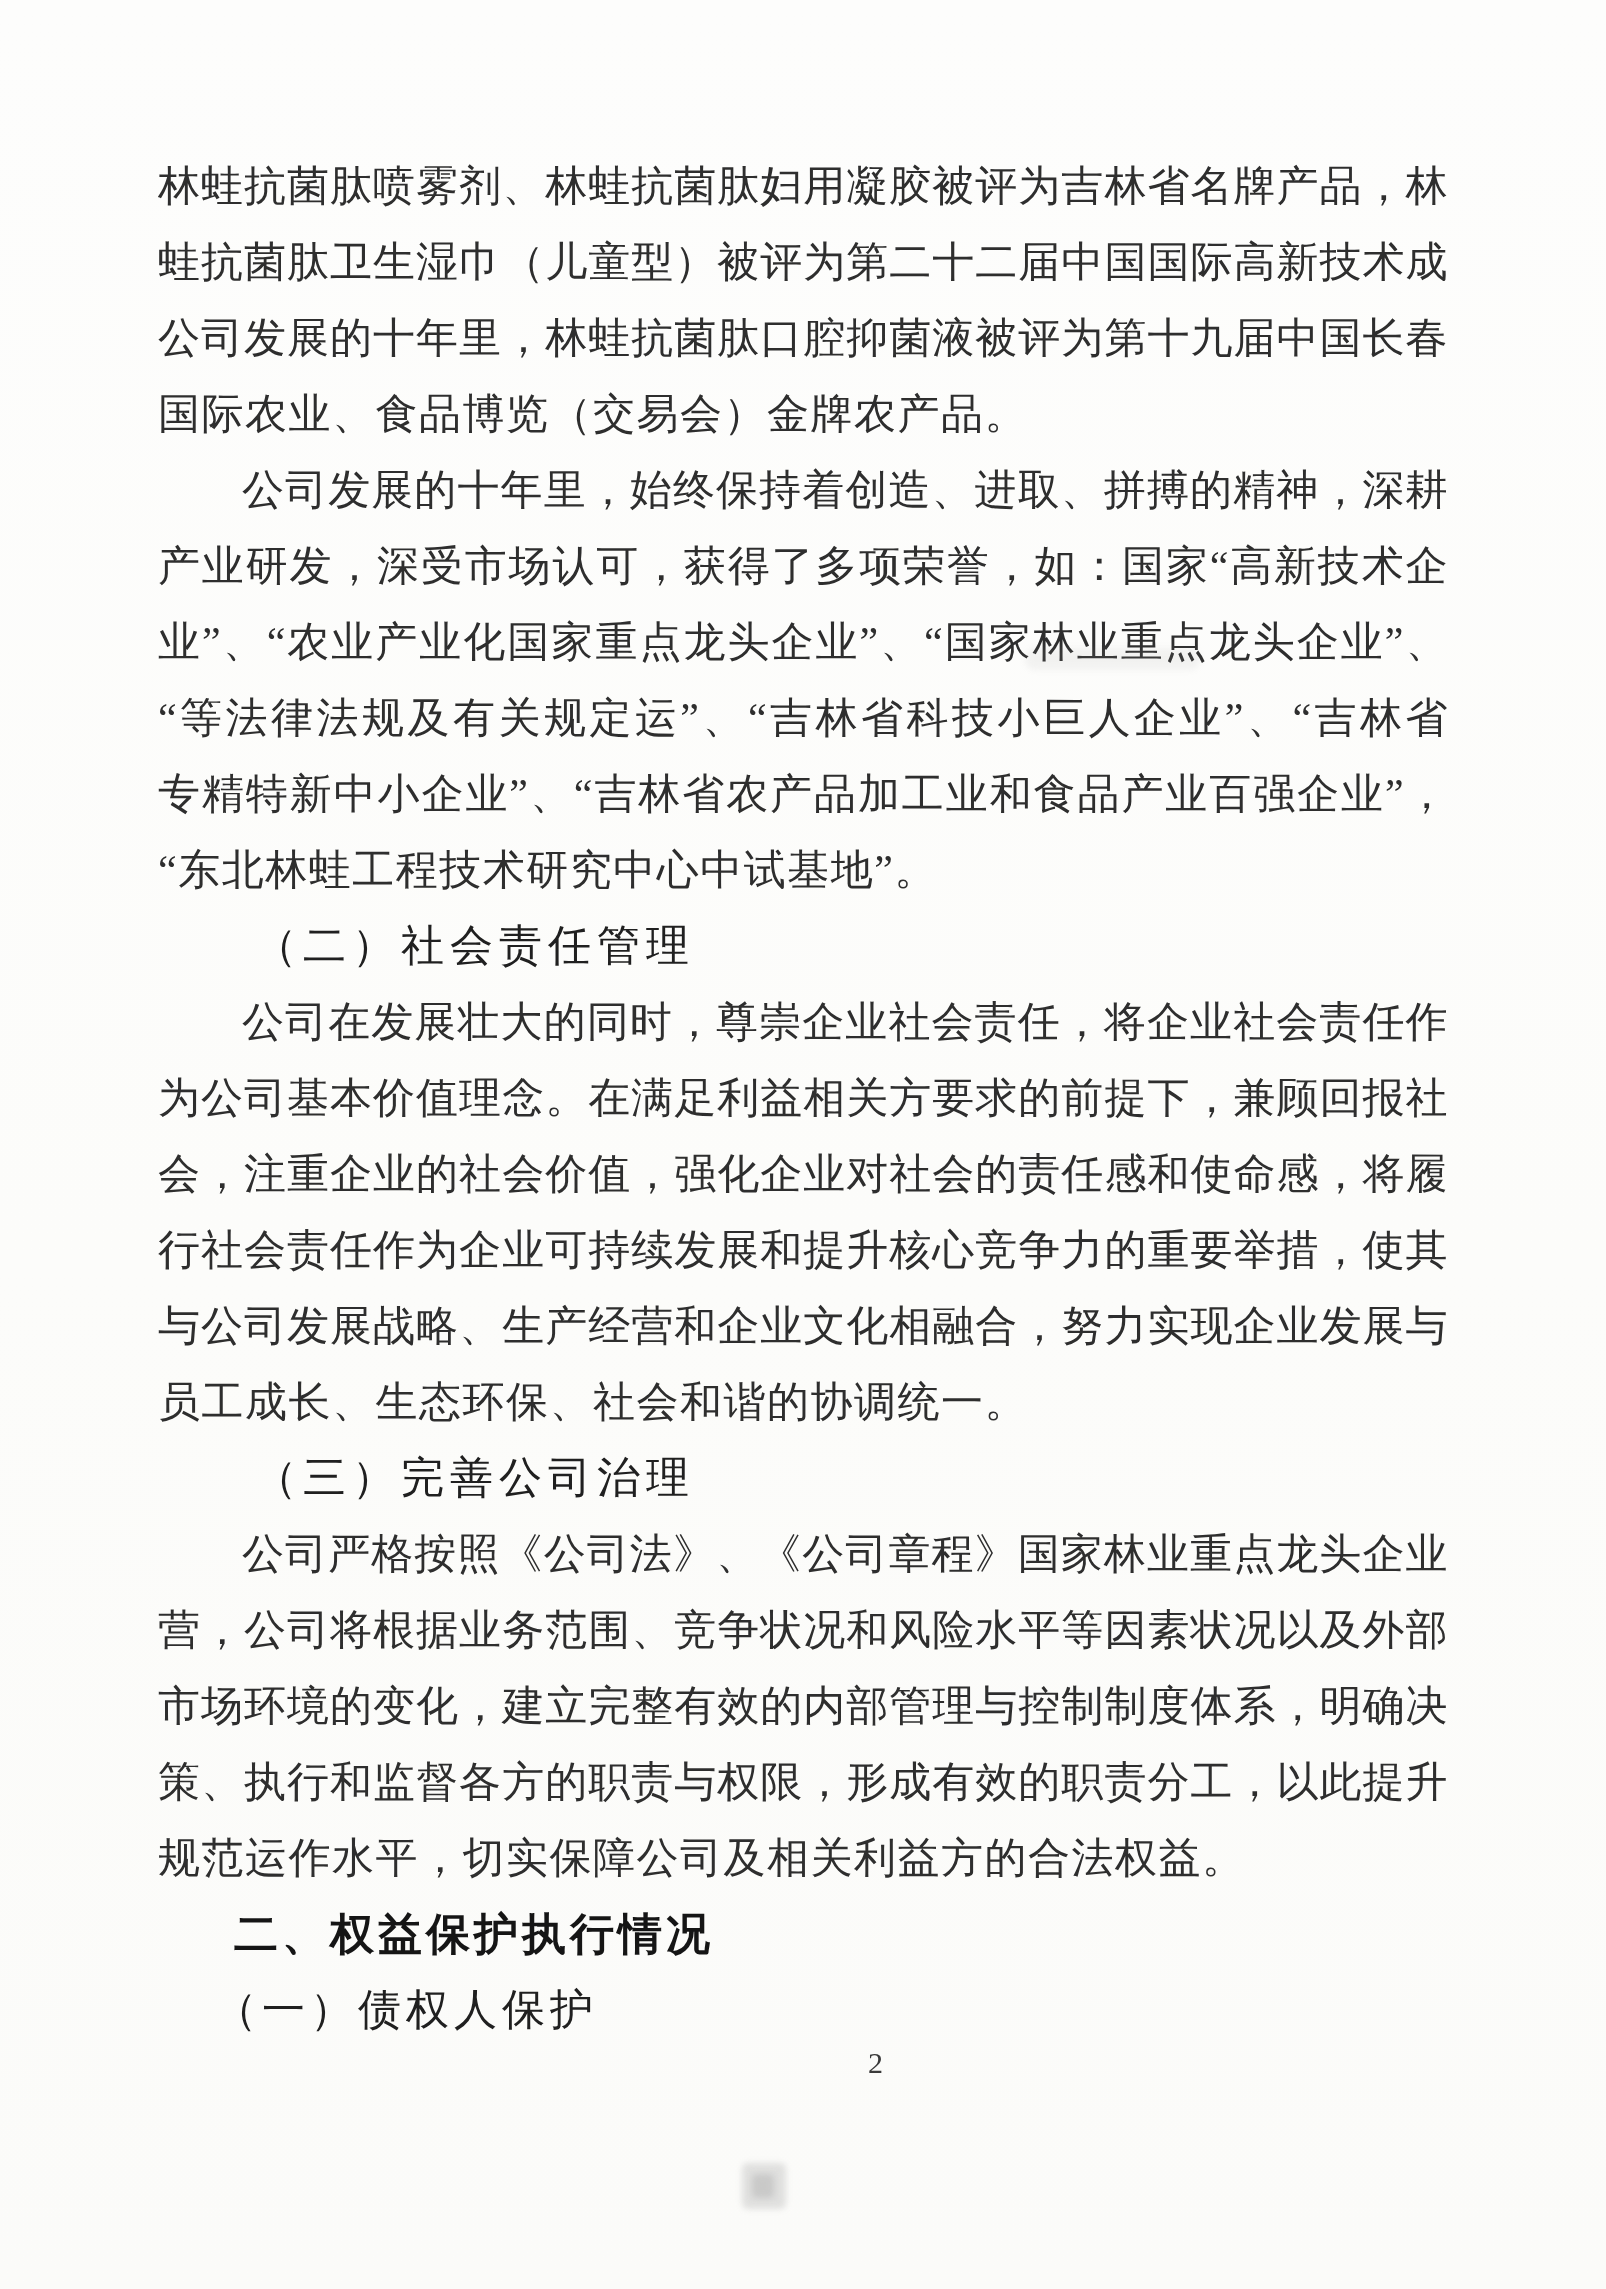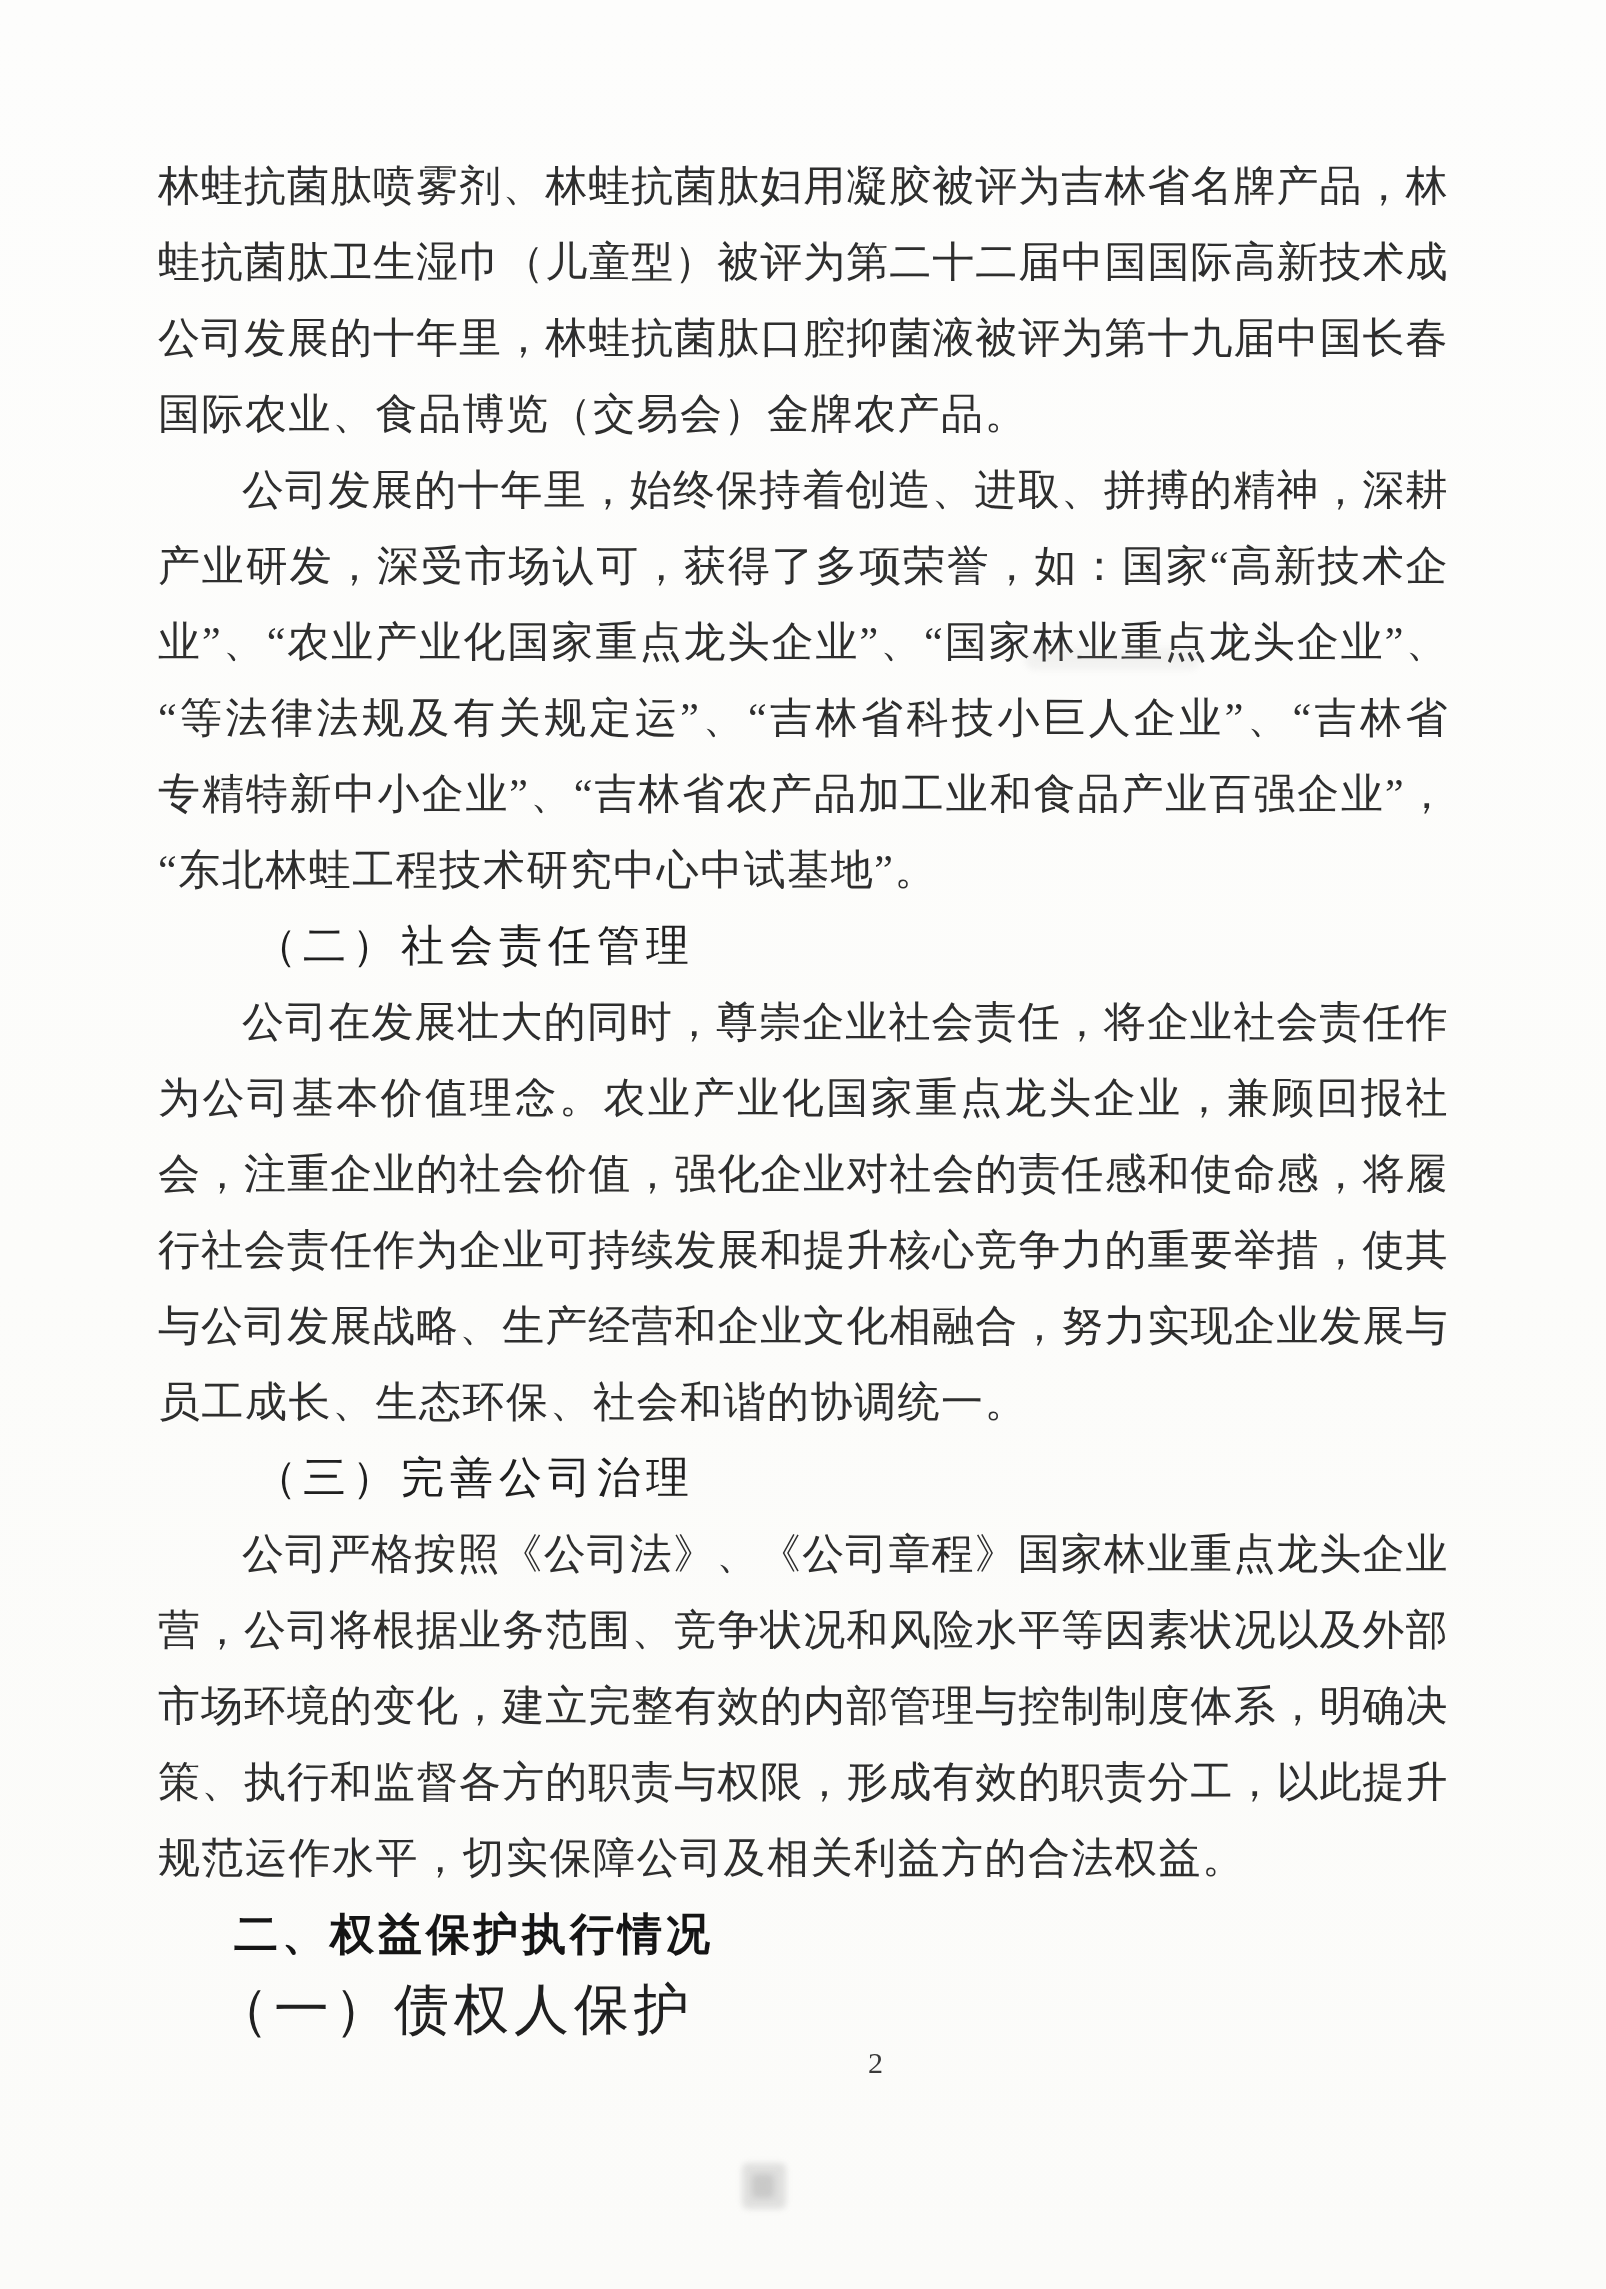--- a/index.html
+++ b/index.html
@@ -44,21 +44,21 @@
     height:76px;line-height:76px;
     font-size:44px;color:#151515;
     font-family:"Liberation Sans","DejaVu Sans",sans-serif;
     font-weight:bold;
     padding-left:76px;
     letter-spacing:4px;
     text-align:right;text-align-last:left;
   }
   .h-sub{
     height:76px;line-height:76px;
-    font-size:55px;color:#202020;
+    font-size:43px;color:#202020;
     padding-left:56px;
     letter-spacing:5px;
     text-align:right;text-align-last:left;
   }
   .page-number{
     position:absolute;
     left:868px;top:2046px;
     font-size:30px;color:#3a3a3a;
     font-family:"Liberation Serif","DejaVu Serif",serif;
   }
@@ -96,21 +96,21 @@
       <div class="line">业”、“农业产业化国家重点龙头企业”、“国家林业重点龙头企业”、</div>
       <div class="line">“等法律法规及有关规定运”、“吉林省科技小巨人企业”、“吉林省</div>
       <div class="line">专精特新中小企业”、“吉林省农产品加工业和食品产业百强企业”，</div>
       <div class="line last">“东北林蛙工程技术研究中心中试基地”。</div>
     </div>
 
     <div class="h-kai">（二）社会责任管理</div>
 
     <div>
       <div class="line indent">公司在发展壮大的同时，尊崇企业社会责任，将企业社会责任作</div>
-      <div class="line">为公司基本价值理念。农业产业化国家重点龙头企业，兼顾回报社</div>
+      <div class="line">为公司基本价值理念。在满足利益相关方要求的前提下，兼顾回报社</div>
       <div class="line">会，注重企业的社会价值，强化企业对社会的责任感和使命感，将履</div>
       <div class="line">行社会责任作为企业可持续发展和提升核心竞争力的重要举措，使其</div>
       <div class="line">与公司发展战略、生产经营和企业文化相融合，努力实现企业发展与</div>
       <div class="line last">员工成长、生态环保、社会和谐的协调统一。</div>
     </div>
 
     <div class="h-kai">（三）完善公司治理</div>
 
     <div>
       <div class="line indent">公司严格按照《公司法》、《公司章程》国家林业重点龙头企业</div>

